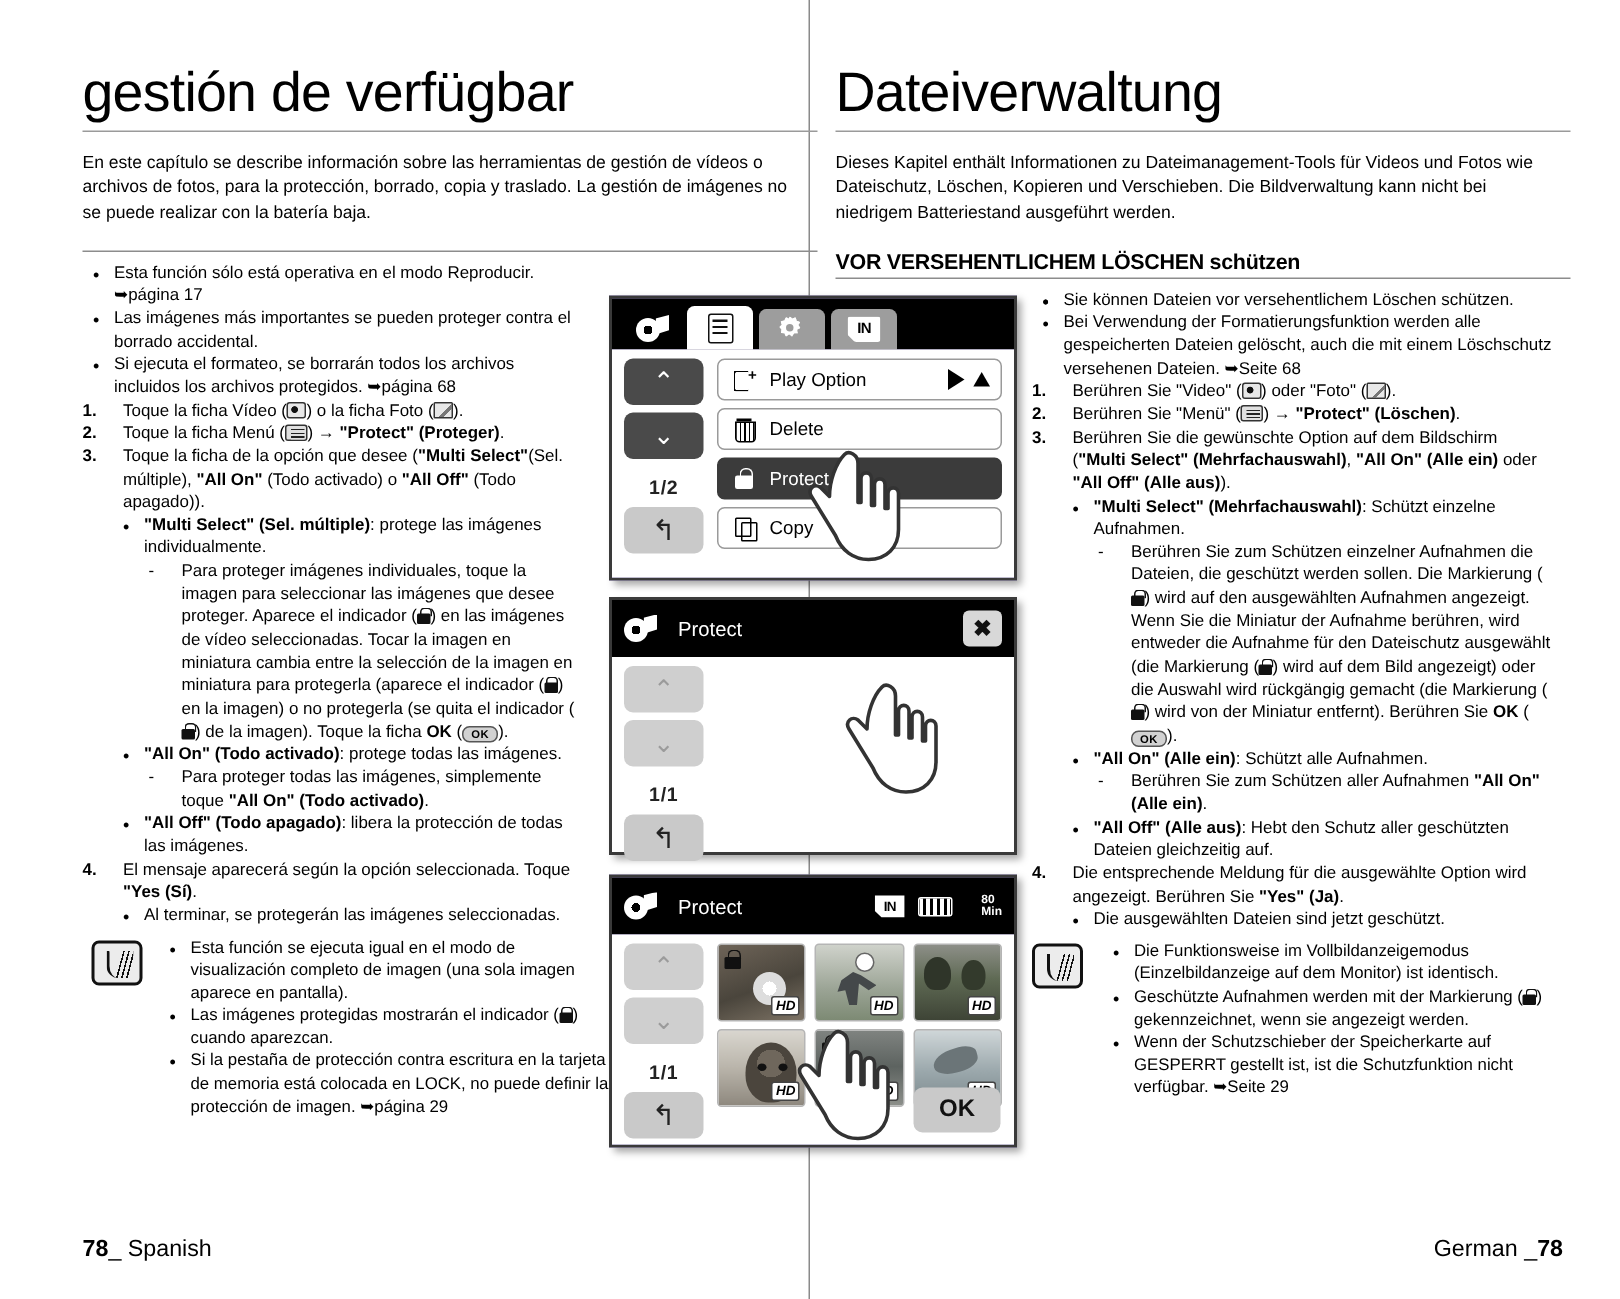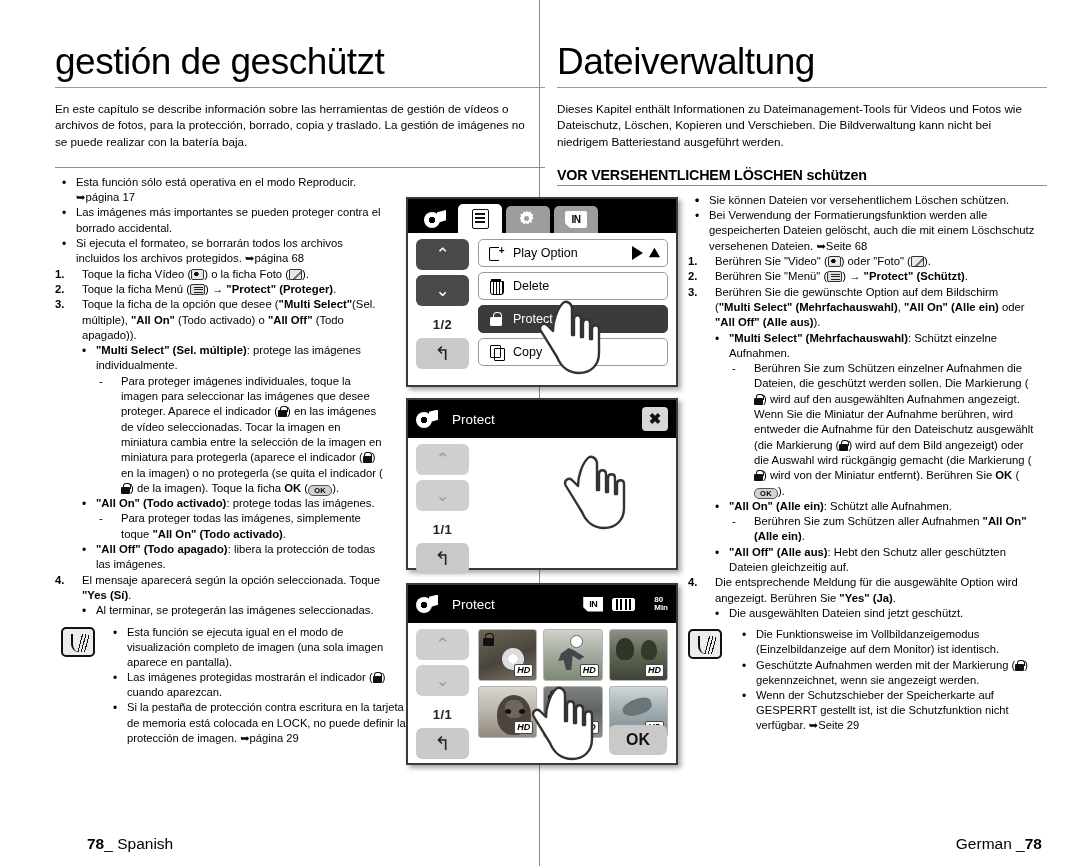--- a/index.html
+++ b/index.html
@@ -105,21 +105,21 @@
     background:
       linear-gradient(105deg, transparent 44%, #111 44% 49%, transparent 49%),
       linear-gradient(105deg, transparent 60%, #111 60% 65%, transparent 65%),
       linear-gradient(105deg, transparent 76%, #111 76% 81%, transparent 81%);
     border-left:2px solid #111;
     border-radius:0 0 0 8px;
   }
   .note .lvl2 > li{ font-size:11.2px; }
 
   
-  .footer{ position:absolute; bottom:13px; font-size:15.5px;margin-left:32px; }
+  .footer{ position:absolute; bottom:24px; font-size:15.5px; }
   .footer-es{ left:55px; }
   .footer-de{ right:38px; }
   .footer b{ font-weight:bold; }
   .footer .lang{ font-weight:normal; }
 
   
   .lcd{
     position:absolute; left:406px; width:272px;
     background:#c4b5fd; border:2px solid #3a3a3a;
     box-shadow:3px 3px 5px rgba(0,0,0,0.35);
@@ -296,21 +296,21 @@
   .hand{ position:absolute; pointer-events:none; }
   .hand svg{ display:block; }
 </style>
 </head>
 <body>
 
 <div class="page">
   <div class="col-divider"></div>
 
   <div class="column col-es">
-    <h1 class="chapter">gestión de geschützt</h1>
+    <h1 class="chapter">gestión de verfügbar</h1>
     <div class="h1-rule"></div>
     <p class="intro">En este capítulo se describe información sobre las herramientas de gestión de vídeos o archivos de fotos, para la protección, borrado, copia y traslado. La gestión de imágenes no se puede realizar con la batería baja.</p>
     <div class="h2-rule"></div>
 
     <ul class="lvl1" style="width:330px;">
       <li><span class="bul">•</span><span>Esta función sólo está operativa en el modo Reproducir. ➥página 17</span></li>
       <li><span class="bul">•</span><span>Las imágenes más importantes se pueden proteger contra el borrado accidental.</span></li>
       <li><span class="bul">•</span><span>Si ejecuta el formateo, se borrarán todos los archivos incluidos los archivos protegidos. ➥página 68</span></li>
 
       <li class="numbered"><span class="num">1.</span><span>Toque la ficha Vídeo (</span><span class="ic ic-video"></span><span>) o la ficha Foto (</span><span class="ic ic-photo"></span><span>).</span></li>
@@ -359,21 +359,21 @@
     <div class="h2-rule"></div>
 
     <div style="margin-left:131px; width:347px;">
       <ul class="lvl1">
         <li><span class="bul">•</span></li>
         <li><span class="bul">•</span><span>Sie können Dateien vor versehentlichem Löschen schützen.</span></li>
         <li><span class="bul">•</span><span>Bei Verwendung der Formatierungsfunktion werden alle gespeicherten Dateien gelöscht, auch die mit einem Löschschutz versehenen Dateien. ➥Seite 68</span></li>
 
         <li class="numbered"><span class="num">1.</span><span>Berühren Sie "Video" (</span><span class="ic ic-video"></span><span>) oder "Foto" (</span><span class="ic ic-photo"></span><span>).</span></li>
 
-        <li class="numbered"><span class="num">2.</span><span>Berühren Sie "Menü" (</span><span class="ic ic-menu"></span><span>) → </span><b>"Protect"</b> <b>(Schützt)</b><span>.</span></li>
+        <li class="numbered"><span class="num">2.</span><span>Berühren Sie "Menü" (</span><span class="ic ic-menu"></span><span>) → </span><b>"Protect"</b> <b>(Löschen)</b><span>.</span></li>
 
         <li class="numbered"><span class="num">3.</span><span>Berühren Sie die gewünschte Option auf dem Bildschirm (<b>"Multi Select" (Mehrfachauswahl)</b>, <b>"All On" (Alle ein)</b> oder <b>"All Off" (Alle aus)</b>).</span></li>
       </ul>
 
       <ul class="lvl2 indent-1" style="width:326px;">
         <li><span class="bul">•</span><b>"Multi Select" (Mehrfachauswahl)</b><span>: Schützt einzelne Aufnahmen.</span>
           <ul class="lvl3" style="margin-left:-3px;">
             <li><span class="dash">-</span><span>Berühren Sie zum Schützen einzelner Aufnahmen die Dateien, die geschützt werden sollen. Die Markierung (</span><span class="ic-lock"></span><span>) wird auf den ausgewählten Aufnahmen angezeigt. Wenn Sie die Miniatur der Aufnahme berühren, wird entweder die Aufnahme für den Dateischutz ausgewählt (die Markierung (</span><span class="ic-lock"></span><span>) wird auf dem Bild angezeigt) oder die Auswahl wird rückgängig gemacht (die Markierung (</span><span class="ic-lock"></span><span>) wird von der Miniatur entfernt). Berühren Sie </span><b>OK</b><span> (</span><span class="ic-ok">OK</span><span>).</span></li>
           </ul>
         </li>

